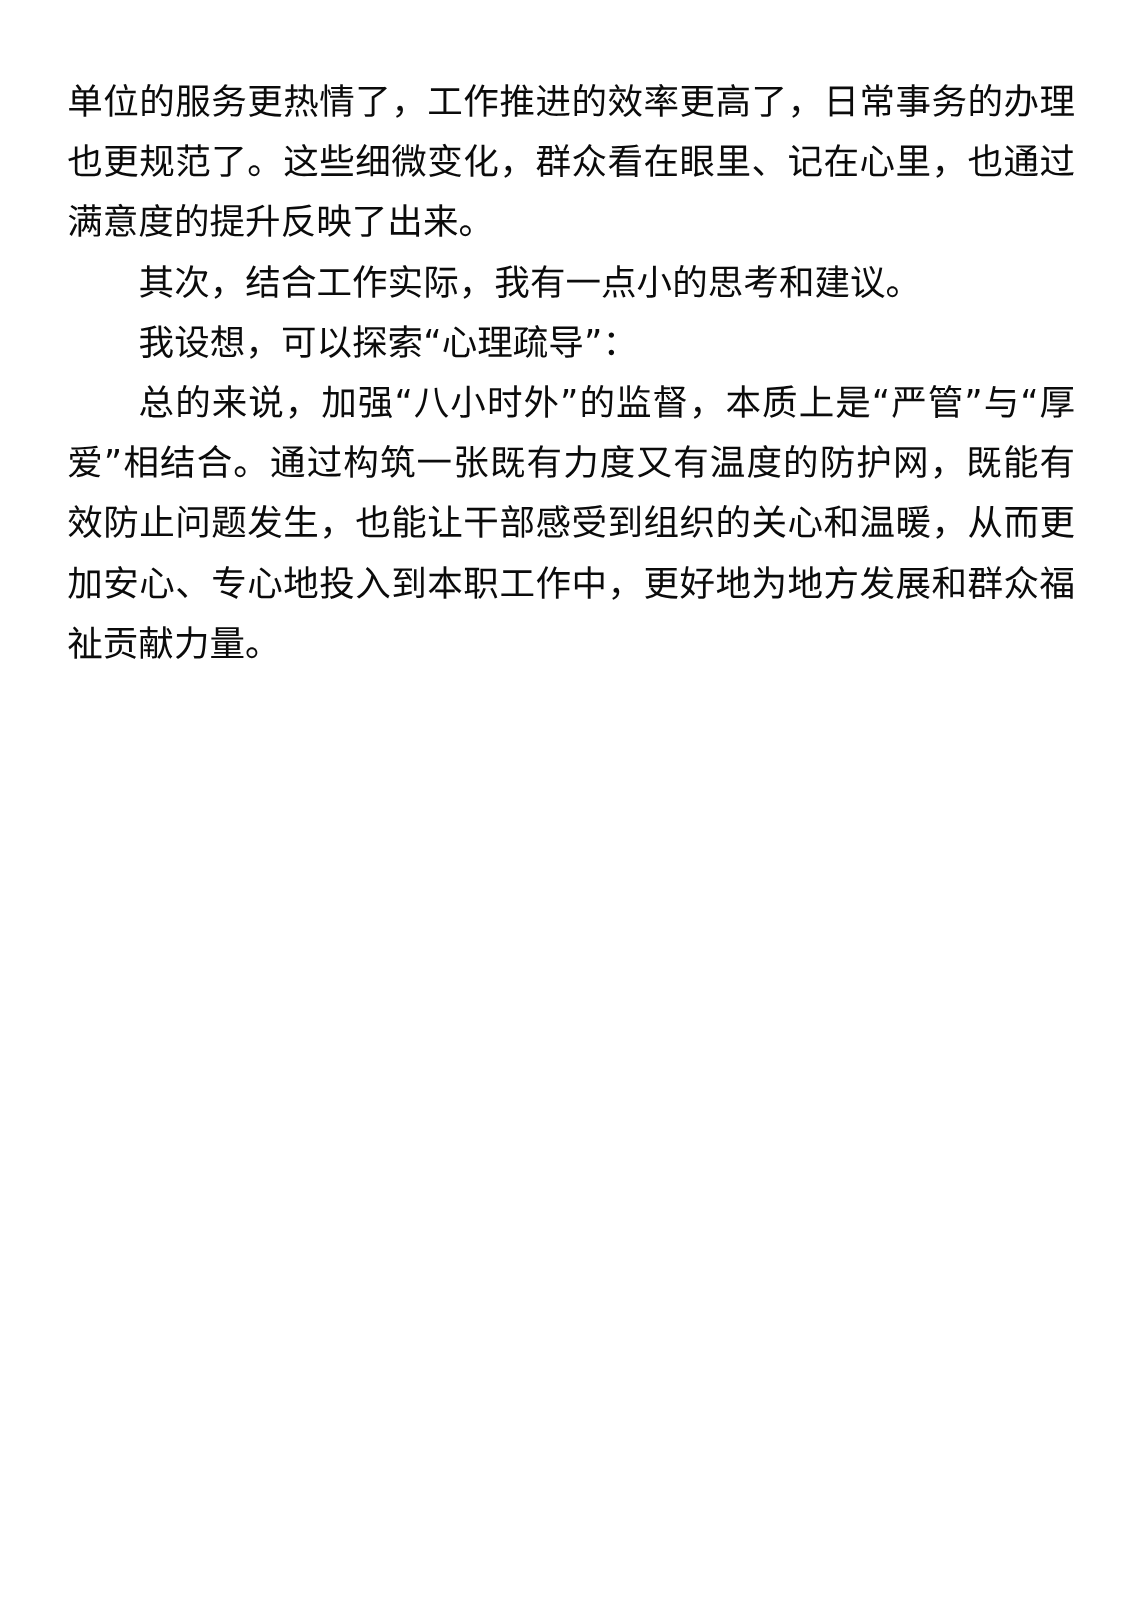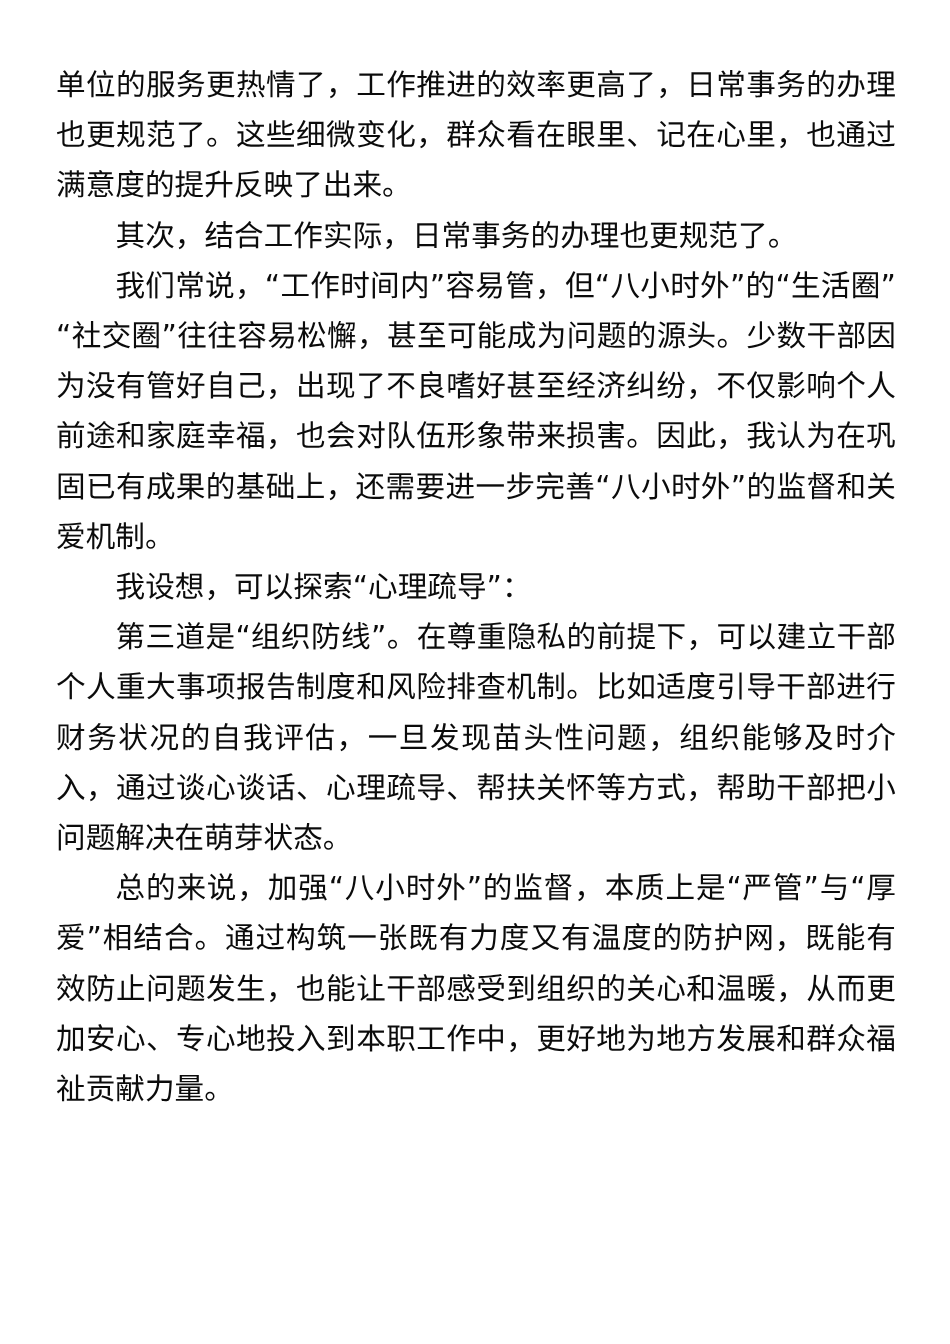--- a/index.html
+++ b/index.html
@@ -44,20 +44,18 @@
   .para.last-line-left {
     text-align-last: left;
   }
 </style>
 </head>
 <body>
 
 <div id="page">
   <div id="doc-body">
     <p class="para last-line-left">单位的服务更热情了，工作推进的效率更高了，日常事务的办理也更规范了。这些细微变化，群众看在眼里、记在心里，也通过满意度的提升反映了出来。</p>
-    <p class="para indent last-line-left">其次，结合工作实际，日常事务的办理也更规范了。</p>
-    <p class="para indent last-line-left">我们常说，“工作时间内”容易管，但“八小时外”的“生活圈”“社交圈”往往容易松懈，甚至可能成为问题的源头。少数干部因为没有管好自己，出现了不良嗜好甚至经济纠纷，不仅影响个人前途和家庭幸福，也会对队伍形象带来损害。因此，我认为在巩固已有成果的基础上，还需要进一步完善“八小时外”的监督和关爱机制。</p>
+    <p class="para indent last-line-left">其次，结合工作实际，我有一点小的思考和建议。</p>
     <p class="para indent last-line-left">我设想，可以探索“心理疏导”：</p>
-    <p class="para indent last-line-left">第三道是“组织防线”。在尊重隐私的前提下，可以建立干部个人重大事项报告制度和风险排查机制。比如适度引导干部进行财务状况的自我评估，一旦发现苗头性问题，组织能够及时介入，通过谈心谈话、心理疏导、帮扶关怀等方式，帮助干部把小问题解决在萌芽状态。</p>
     <p class="para indent last-line-left">总的来说，加强“八小时外”的监督，本质上是“严管”与“厚爱”相结合。通过构筑一张既有力度又有温度的防护网，既能有效防止问题发生，也能让干部感受到组织的关心和温暖，从而更加安心、专心地投入到本职工作中，更好地为地方发展和群众福祉贡献力量。</p>
 
   </div>
 </div>
 
 </body></html>

